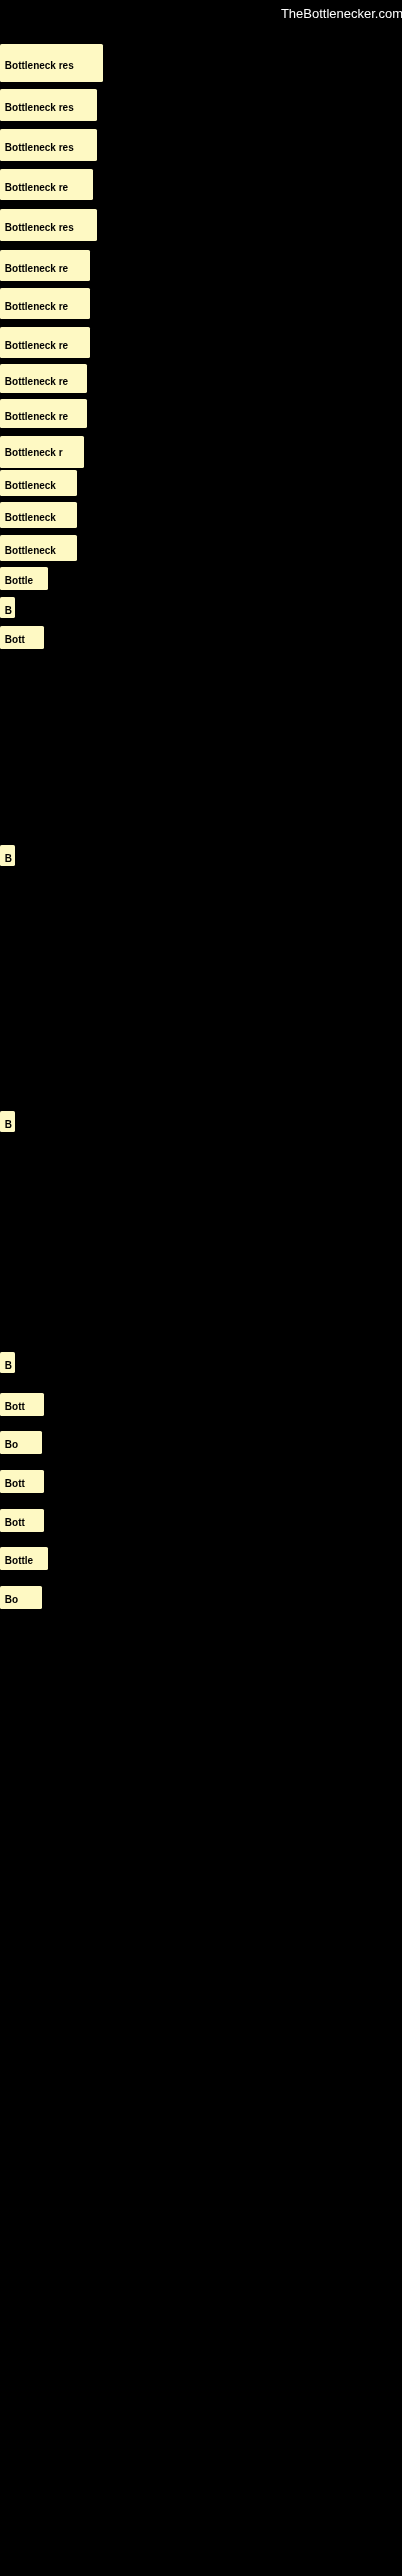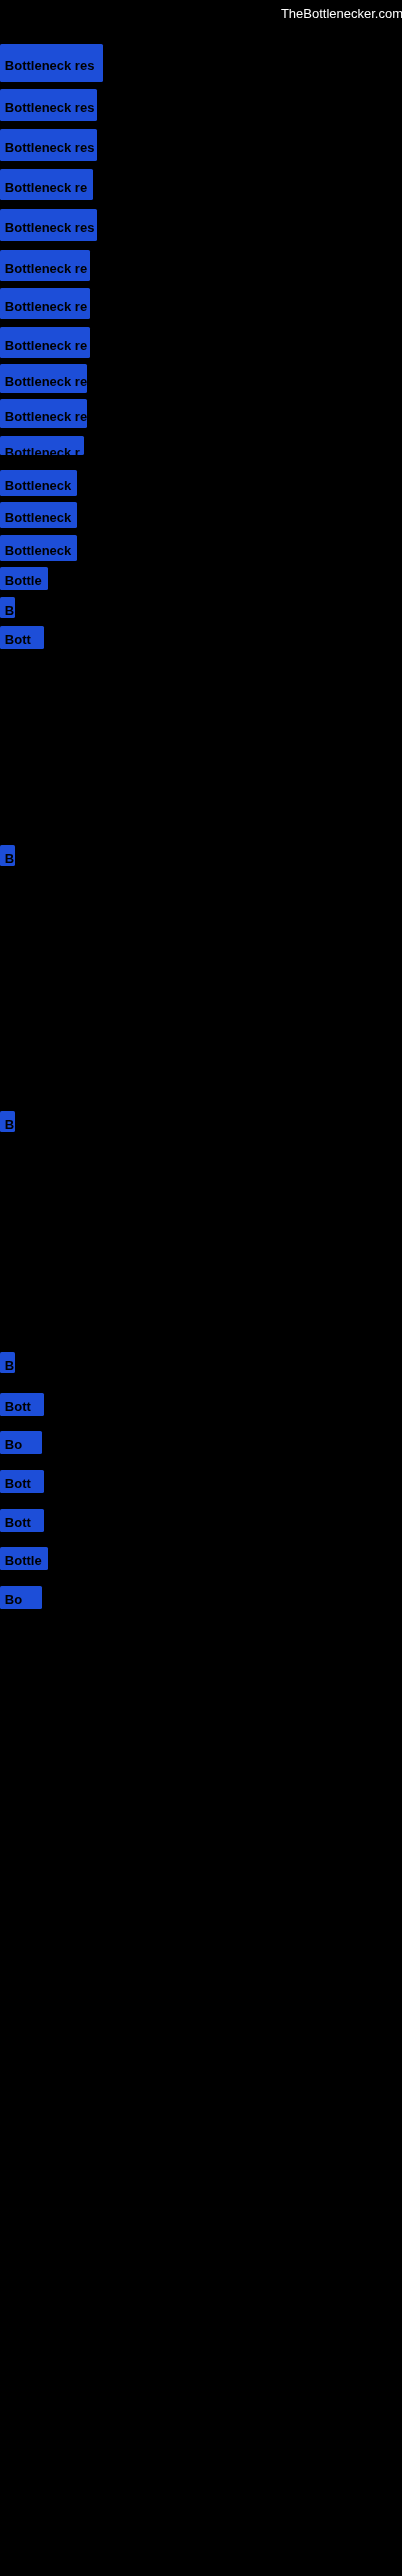--- a/index.html
+++ b/index.html
@@ -19,23 +19,23 @@
       color: #ffffff;
       font-size: 13px;
       padding: 6.4px 0;
       position: absolute;
       top: 0;
       left: 0;
       right: 0;
     }
     .bottleneck-badge {
       position: absolute;
-      background-color: #1d4ed8;
+      background-color: #fef9c3;
       color: #000000;
-      font-size: 13px;
+      font-size: 10px;
       font-weight: bold;
       padding: 3.2px 4.8px;
       border-radius: 1.6px;
       white-space: nowrap;
       overflow: hidden;
     }
   </style>
 </head>
 <body>
 
@@ -44,21 +44,21 @@
 <div class="bottleneck-badge" style="top: 44px; left: 0px; width: 103px; height: 38px; line-height: 38px;">Bottleneck res</div>
 <div class="bottleneck-badge" style="top: 89px; left: 0px; width: 97px; height: 32px; line-height: 32px;">Bottleneck res</div>
 <div class="bottleneck-badge" style="top: 129px; left: 0px; width: 97px; height: 32px; line-height: 32px;">Bottleneck res</div>
 <div class="bottleneck-badge" style="top: 169px; left: 0px; width: 93px; height: 31px; line-height: 31px;">Bottleneck re</div>
 <div class="bottleneck-badge" style="top: 209px; left: 0px; width: 97px; height: 32px; line-height: 32px;">Bottleneck res</div>
 <div class="bottleneck-badge" style="top: 250px; left: 0px; width: 90px; height: 31px; line-height: 31px;">Bottleneck re</div>
 <div class="bottleneck-badge" style="top: 288px; left: 0px; width: 90px; height: 31px; line-height: 31px;">Bottleneck re</div>
 <div class="bottleneck-badge" style="top: 327px; left: 0px; width: 90px; height: 31px; line-height: 31px;">Bottleneck re</div>
 <div class="bottleneck-badge" style="top: 364px; left: 0px; width: 87px; height: 29px; line-height: 29px;">Bottleneck re</div>
 <div class="bottleneck-badge" style="top: 399px; left: 0px; width: 87px; height: 29px; line-height: 29px;">Bottleneck re</div>
-<div class="bottleneck-badge" style="top: 436px; left: 0px; width: 84px; height: 19px; line-height: 27px;">Bottleneck r</div>
+<div class="bottleneck-badge" style="top: 436px; left: 0px; width: 84px; height: 32px; line-height: 27px;">Bottleneck r</div>
 <div class="bottleneck-badge" style="top: 470px; left: 0px; width: 77px; height: 26px; line-height: 26px;">Bottleneck</div>
 <div class="bottleneck-badge" style="top: 502px; left: 0px; width: 77px; height: 26px; line-height: 26px;">Bottleneck</div>
 <div class="bottleneck-badge" style="top: 535px; left: 0px; width: 77px; height: 26px; line-height: 26px;">Bottleneck</div>
 <div class="bottleneck-badge" style="top: 567px; left: 0px; width: 48px; height: 22.5px; line-height: 22.5px;">Bottle</div>
 <div class="bottleneck-badge" style="top: 597px; left: 0px; width: 14.5px; height: 21px; line-height: 21px;">B</div>
 <div class="bottleneck-badge" style="top: 626px; left: 0px; width: 44px; height: 22.5px; line-height: 22.5px;">Bott</div>
 <div class="bottleneck-badge" style="top: 845px; left: 0px; width: 14.5px; height: 21px; line-height: 21px;">B</div>
 <div class="bottleneck-badge" style="top: 1111px; left: 0px; width: 14.5px; height: 21px; line-height: 21px;">B</div>
 <div class="bottleneck-badge" style="top: 1352px; left: 0px; width: 14.5px; height: 21px; line-height: 21px;">B</div>
 <div class="bottleneck-badge" style="top: 1393px; left: 0px; width: 44px; height: 22.5px; line-height: 22.5px;">Bott</div>

